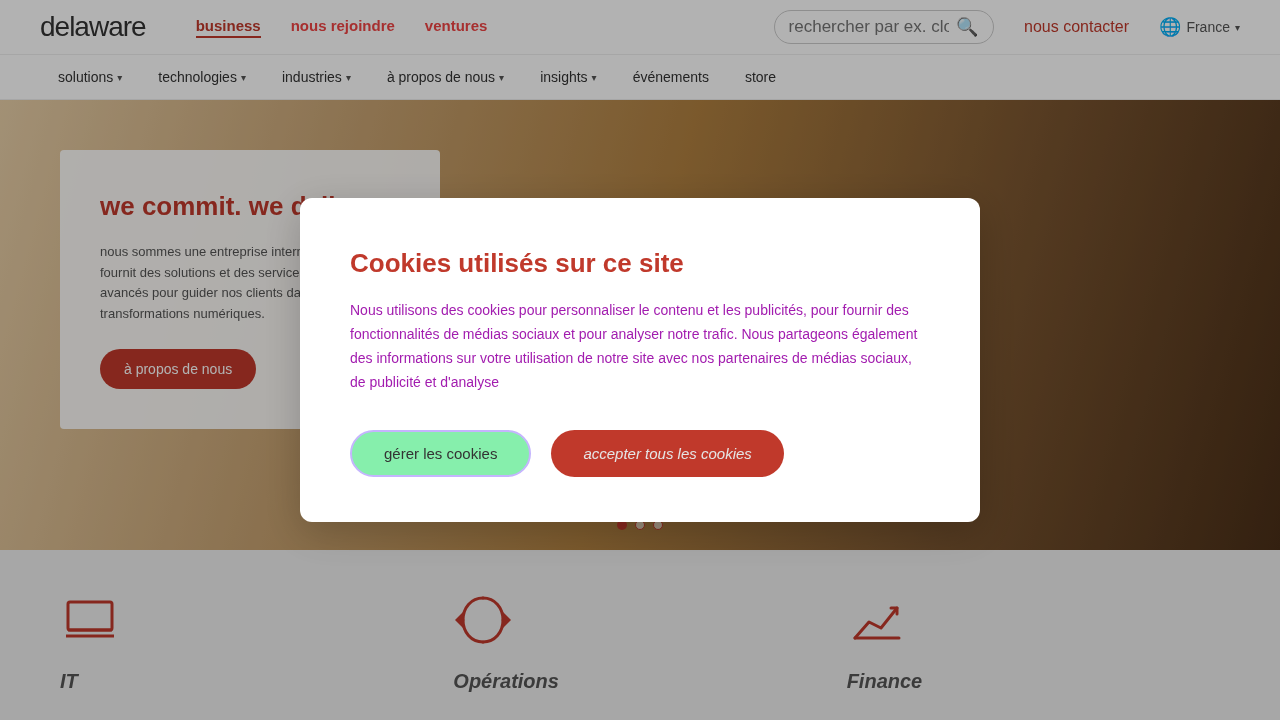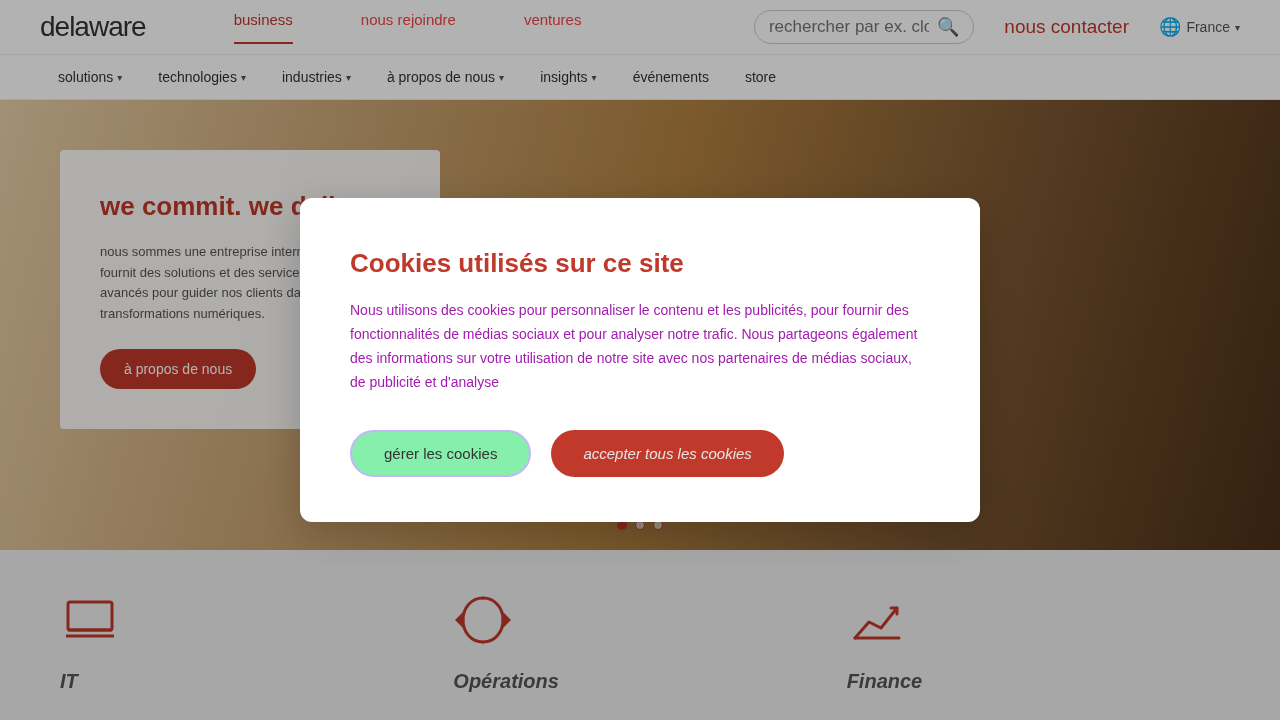--- a/index.html
+++ b/index.html
@@ -3,27 +3,27 @@
   <meta charset="utf-8">
   <style>
     * { margin: 0; padding: 0; box-sizing: border-box; }
     body { font-family: Arial, sans-serif; width: 1280px; height: 720px; overflow: hidden; background: #f5f5f5; }
 
     
     .header { background: #fff; border-bottom: 1px solid #eee; position: relative; z-index: 10; }
     .header-top { display: flex; align-items: center; padding: 10px 40px; gap: 30px; }
     .logo { font-size: 28px; font-weight: 300; color: #333; letter-spacing: -1px; margin-right: 20px; }
     .nav-top { display: flex; gap: 30px; flex: 1; }
-    .nav-top a { text-decoration: none; color: #c0392b; font-size: 15px; font-weight: 400; padding-bottom: 14px; margin-left: 38px; }
+    .nav-top a { text-decoration: none; color: #c0392b; font-size: 15px; font-weight: 700; padding-bottom: 2px; }
     .nav-top a.active { border-bottom: 2px solid #c0392b; }
     .nav-top a.gray { color: #ef4444; }
     .search-area { display: flex; align-items: center; border: 1px solid #ccc; border-radius: 20px; padding: 5px 14px; gap: 8px; min-width: 220px; }
     .search-area input { border: none; outline: none; font-size: 17px; color: #737373; width: 160px; background: transparent; }
     .search-icon-btn { color: #c0392b; font-size: 18px; cursor: pointer; background: none; border: none; }
-    .contact-link { color: #c0392b; font-size: 19px; text-decoration: none; white-space: nowrap; }
+    .contact-link { color: #c0392b; font-size: 16px; text-decoration: none; white-space: nowrap; }
     .lang-btn { display: flex; align-items: center; gap: 5px; color: #555; font-size: 14px; cursor: pointer; }
     .globe-icon { font-size: 18px; color: #c0392b; }
 
     .header-bottom { display: flex; align-items: center; padding: 0 40px; border-top: 1px solid #eee; }
     .nav-bottom { display: flex; gap: 0; align-items: flex-end; }
     .nav-bottom a { text-decoration: none; color: #333; font-size: 14px; padding: 14px 18px; display: flex; align-items: center; gap: 4px; white-space: nowrap; }
     .chevron { font-size: 10px; color: #555; }
 
     
     .hero { position: relative; height: 450px; overflow: hidden; }

